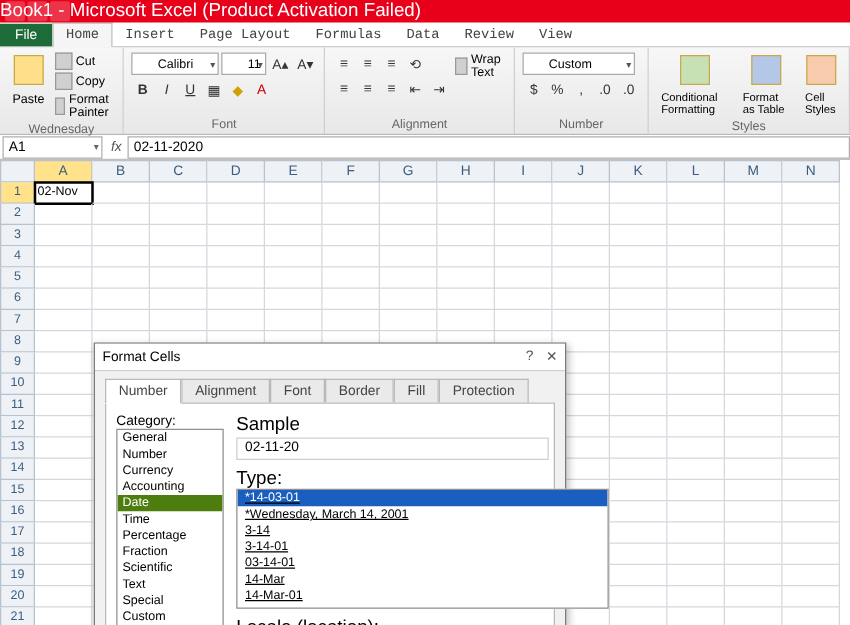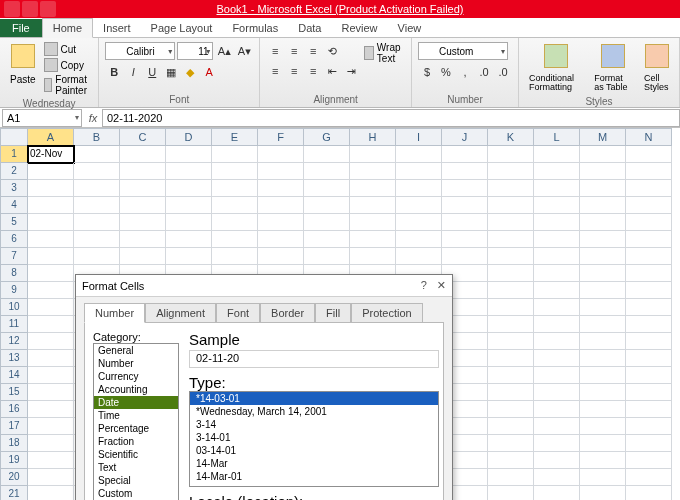--- a/index.html
+++ b/index.html
@@ -1,22 +1,22 @@
 <!DOCTYPE html>
 <html><head>
 <meta charset="utf-8">
 <style>
 * { box-sizing: border-box; margin: 0; padding: 0; font-family: 'Segoe UI', Tahoma, sans-serif; }
 body { background: #fff; width: 680px; height: 500px; overflow: hidden; font-size: 11px; }
-.titlebar { background: #e8001b; color: #fff; height: 18px; line-height: 18px; text-align: center; font-size: 11px; position: relative; text-decoration: underline; }
+.titlebar { background: #e8001b; color: #fff; height: 18px; line-height: 18px; text-align: left; font-size: 15px; position: relative; }
 .titlebar .qat { position: absolute; left: 4px; top: 1px; display: flex; gap: 2px; }
 .qat-item { width: 16px; height: 16px; background: rgba(255,255,255,0.2); border-radius: 2px; }
 .tabstrip { background: #fff; display: flex; align-items: flex-end; height: 20px; border-bottom: 1px solid #c0c0c0; }
 .tabstrip .filetab { background: #1e6b3a; color: #fff; padding: 3px 12px; font-size: 11px; }
-.tabstrip .tab { padding: 3px 10px; font-size: 11px; color: #444; cursor: pointer; }
+.tabstrip .tab { padding: 3px 10px; font-size: 11px; color: #444; cursor: pointer; font-family: Liberation Mono, monospace; }
 .tabstrip .tab.active { background: #f5f5f5; border: 1px solid #c0c0c0; border-bottom: 1px solid #f5f5f5; margin-bottom: -1px; }
 .ribbon { background: linear-gradient(#f7f7f7,#e8e8e8); height: 70px; display: flex; border-bottom: 1px solid #b8b8b8; }
 .ribbon-group { border-right: 1px solid #cfcfcf; padding: 4px 6px 2px; display: flex; flex-direction: column; justify-content: space-between; }
 .ribbon-group-label { font-size: 10px; color: #666; text-align: center; margin-top: 2px; }
 .rg-body { display: flex; gap: 4px; align-items: flex-start; }
 .btn-lg { display: flex; flex-direction: column; align-items: center; padding: 2px 4px; gap: 6px; }
 .btn-lg .icn { width: 24px; height: 24px; background: #ffe08a; border: 1px solid #c9a94d; }
 .btn-lg span { font-size: 10px; }
 .stack { display: flex; flex-direction: column; gap: 2px; font-size: 10px; }
 .stack-row { display: flex; align-items: center; gap: 3px; }
@@ -49,21 +49,21 @@
 .dlg-tab.active { background: #fff; border-bottom: 1px solid #fff; position: relative; z-index: 2; }
 .dlg-body { background: #fff; margin: 0 8px; border: 1px solid #b9b9b9; padding: 8px; position: relative; top: -1px; }
 .dlg-cols { display: flex; gap: 10px; }
 .cat-label { font-size: 11px; }
 .cat-list { width: 86px; height: 170px; border: 1px solid #8f8f8f; background: #fff; font-size: 10px; overflow: hidden; }
 .cat-list div { padding: 1px 4px; }
 .cat-list .sel { background: #4d7c0f; color: #fff; }
 .right-col { flex: 1; }
 .samp-label, .type-label, .loc-label { font-size: 15px; }
 .samp-box { border: 1px solid #cfcfcf; height: 18px; width: 250px; padding: 1px 6px; font-size: 11px; margin: 2px 0 6px; }
-.type-list { border: 1px solid #8f8f8f; height: 96px; width: 250px; font-size: 10px; overflow-y: scroll; background: #fff; }
+.type-list { border: 1px solid #8f8f8f; height: 96px; width: 298px; font-size: 10px; overflow-y: scroll; background: #fff; text-decoration: underline; }
 .type-list div { padding: 1px 6px; }
 .type-list .sel { background: #1a5fbf; color: #fff; }
 .loc-combo { border: 1px solid #8f8f8f; height: 18px; width: 250px; background: #1a5fbf; color: #fff; font-size: 10px; padding: 1px 6px; margin-top: 2px; position: relative; }
 .loc-combo::after { content: "▾"; position: absolute; right: 4px; color: #333; background: #e4e4e4; width: 14px; text-align: center; }
 </style>
 </head>
 <body>
 
 <div class="titlebar">
   <div class="qat">

